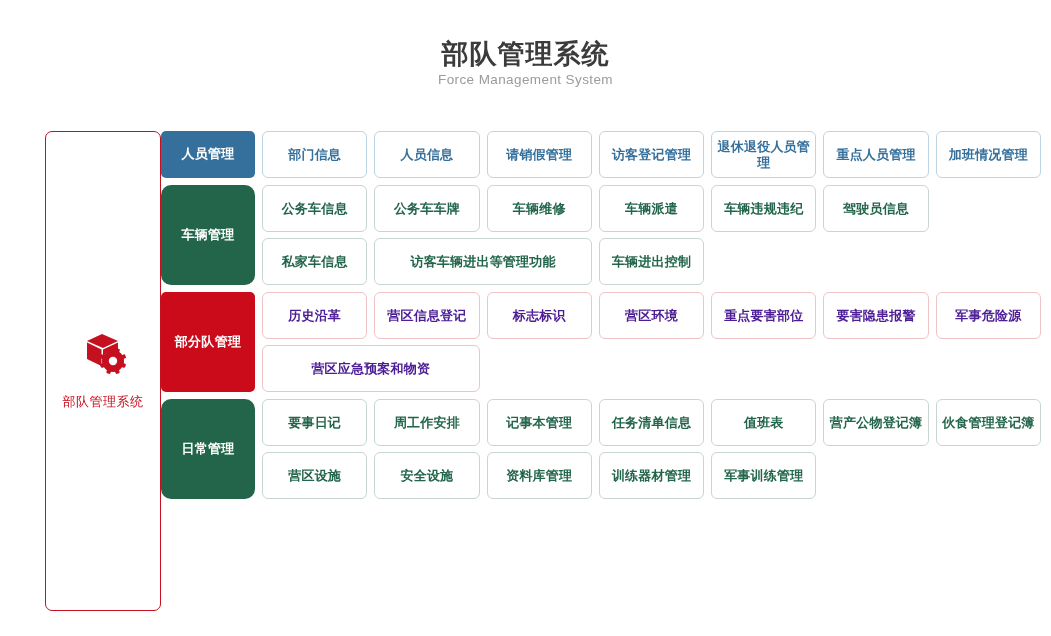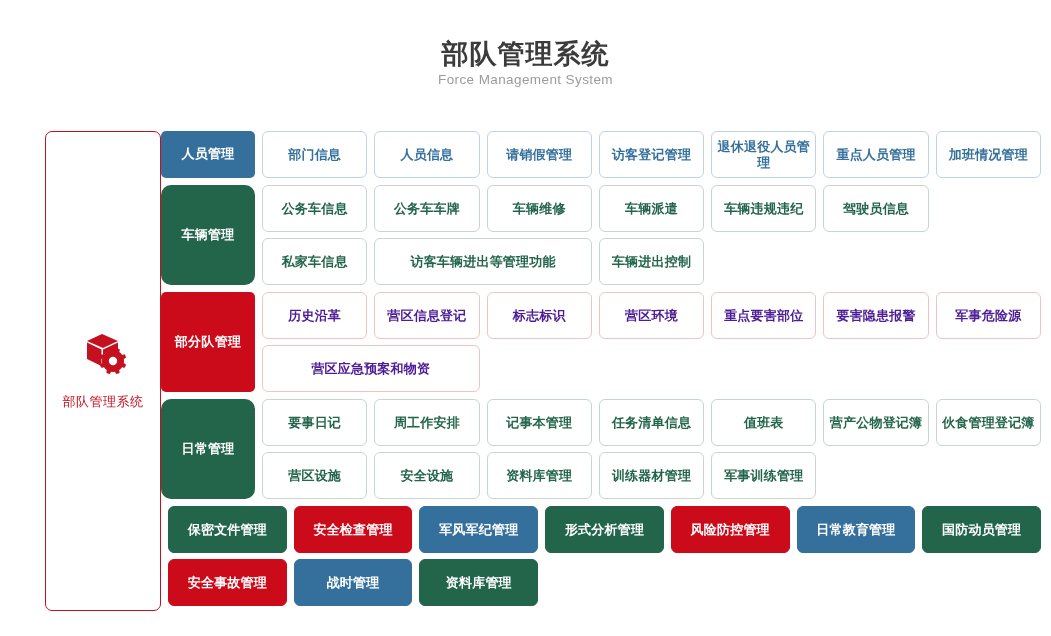--- a/index.html
+++ b/index.html
@@ -216,33 +216,17 @@
             <div class="row">
               <div class="btn o-green">营区设施</div>
               <div class="btn o-green">安全设施</div>
               <div class="btn o-green">资料库管理</div>
               <div class="btn o-green">训练器材管理</div>
               <div class="btn o-green">军事训练管理</div>
             </div>
           </div>
         </div>
         <div class="section last">
-          <div class="rows">
-            <div class="row">
-              <div class="btn s-green">保密文件管理</div>
-              <div class="btn s-red">安全检查管理</div>
-              <div class="btn s-blue">军风军纪管理</div>
-              <div class="btn s-green">形式分析管理</div>
-              <div class="btn s-red">风险防控管理</div>
-              <div class="btn s-blue">日常教育管理</div>
-              <div class="btn s-green">国防动员管理</div>
-            </div>
-            <div class="row">
-              <div class="btn s-red">安全事故管理</div>
-              <div class="btn s-blue">战时管理</div>
-              <div class="btn s-green">资料库管理</div>
-            </div>
-          </div>
         </div>
       </div>
 
   </div>
 </div>
 
 </body></html>

